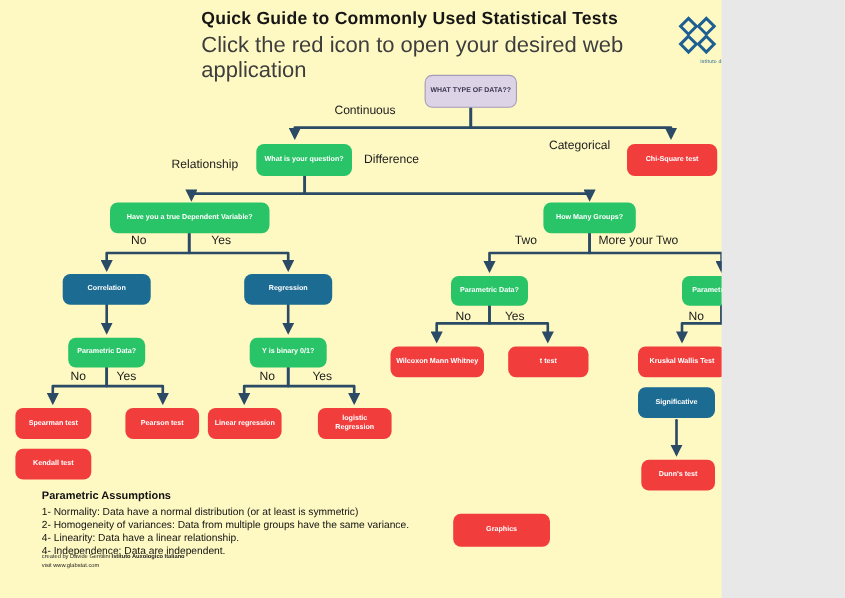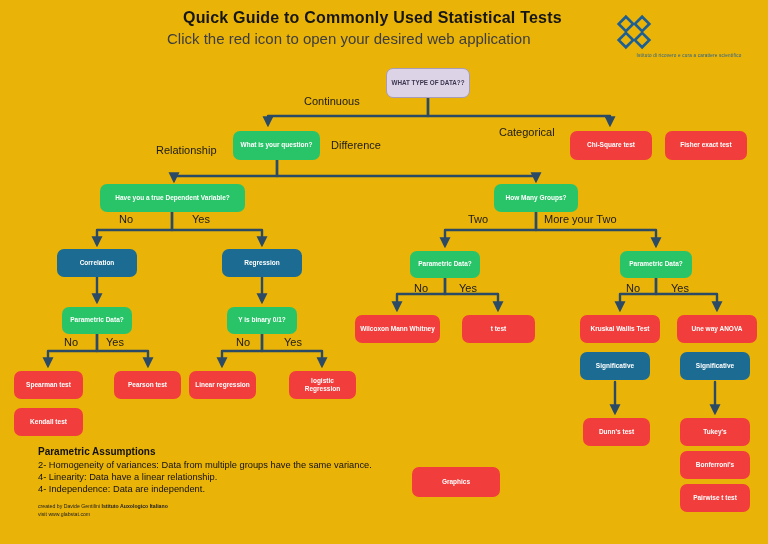--- a/index.html
+++ b/index.html
@@ -1,22 +1,22 @@
 <!DOCTYPE html>
 <html><head>
 <meta charset="utf-8">
 <style>
   html,body{margin:0;padding:0;background:#e8e8e8;}
   #canvas{
-    position:relative;width:768px;height:544px;background:#eab308;
+    position:relative;width:656px;height:544px;background:#fef9c3;
     font-family:"Liberation Sans",sans-serif;overflow:hidden;
   }
   
   .title{position:absolute;left:183px;top:9px;font-size:16px;font-weight:bold;color:#161616;letter-spacing:.2px;}
-  .subtitle{position:absolute;left:167px;top:30px;font-size:15px;color:#3d3d3d;}
+  .subtitle{position:absolute;left:183px;top:30px;font-size:20px;color:#3d3d3d;}
   
   .logo{position:absolute;left:616px;top:14px;width:146px;}
   .logo-row{display:flex;align-items:center;}
   .logo-mark{width:36px;height:36px;margin-right:6px;flex:0 0 auto;}
   .logo-text{color:#1d5f92;font-weight:bold;font-size:9.5px;line-height:1.12;letter-spacing:.4px;}
   .logo-tag{margin-top:3px;font-size:4.6px;color:#1d5f92;text-align:center;letter-spacing:.2px;}
   
   .node{
     position:absolute;border-radius:7px;color:#fff;font-weight:bold;
     display:flex;align-items:center;justify-content:center;text-align:center;
@@ -139,20 +139,21 @@
 
   <div class="node red" style="left:583px;top:418px;width:67px;height:28px;">Dunn's test</div>
   <div class="node red" style="left:680px;top:418px;width:70px;height:28px;">Tukey's</div>
   <div class="node red" style="left:680px;top:451px;width:70px;height:28px;">Bonferroni's</div>
   <div class="node red" style="left:680px;top:484px;width:70px;height:28px;">Pairwise t test</div>
 
   <div class="node red" style="left:412px;top:467px;width:88px;height:30px;">Graphics</div>
 
   <div class="notes">
     <div class="notes-h">Parametric Assumptions</div>
+    <div class="notes-i">1- Normality: Data have a normal distribution (or at least is symmetric)</div>
     <div class="notes-i">2- Homogeneity of variances: Data from multiple groups have the same variance.</div>
     <div class="notes-i">4- Linearity: Data have a linear relationship.</div>
     <div class="notes-i">4- Independence: Data are independent.</div>
   </div>
   <div class="credits">
     <div>
       <span>created by Davide Gentilini </span><b>Istituto Auxologico Italiano</b>
     </div>
     <div>visit  www.glabstat.com</div>
   </div>

